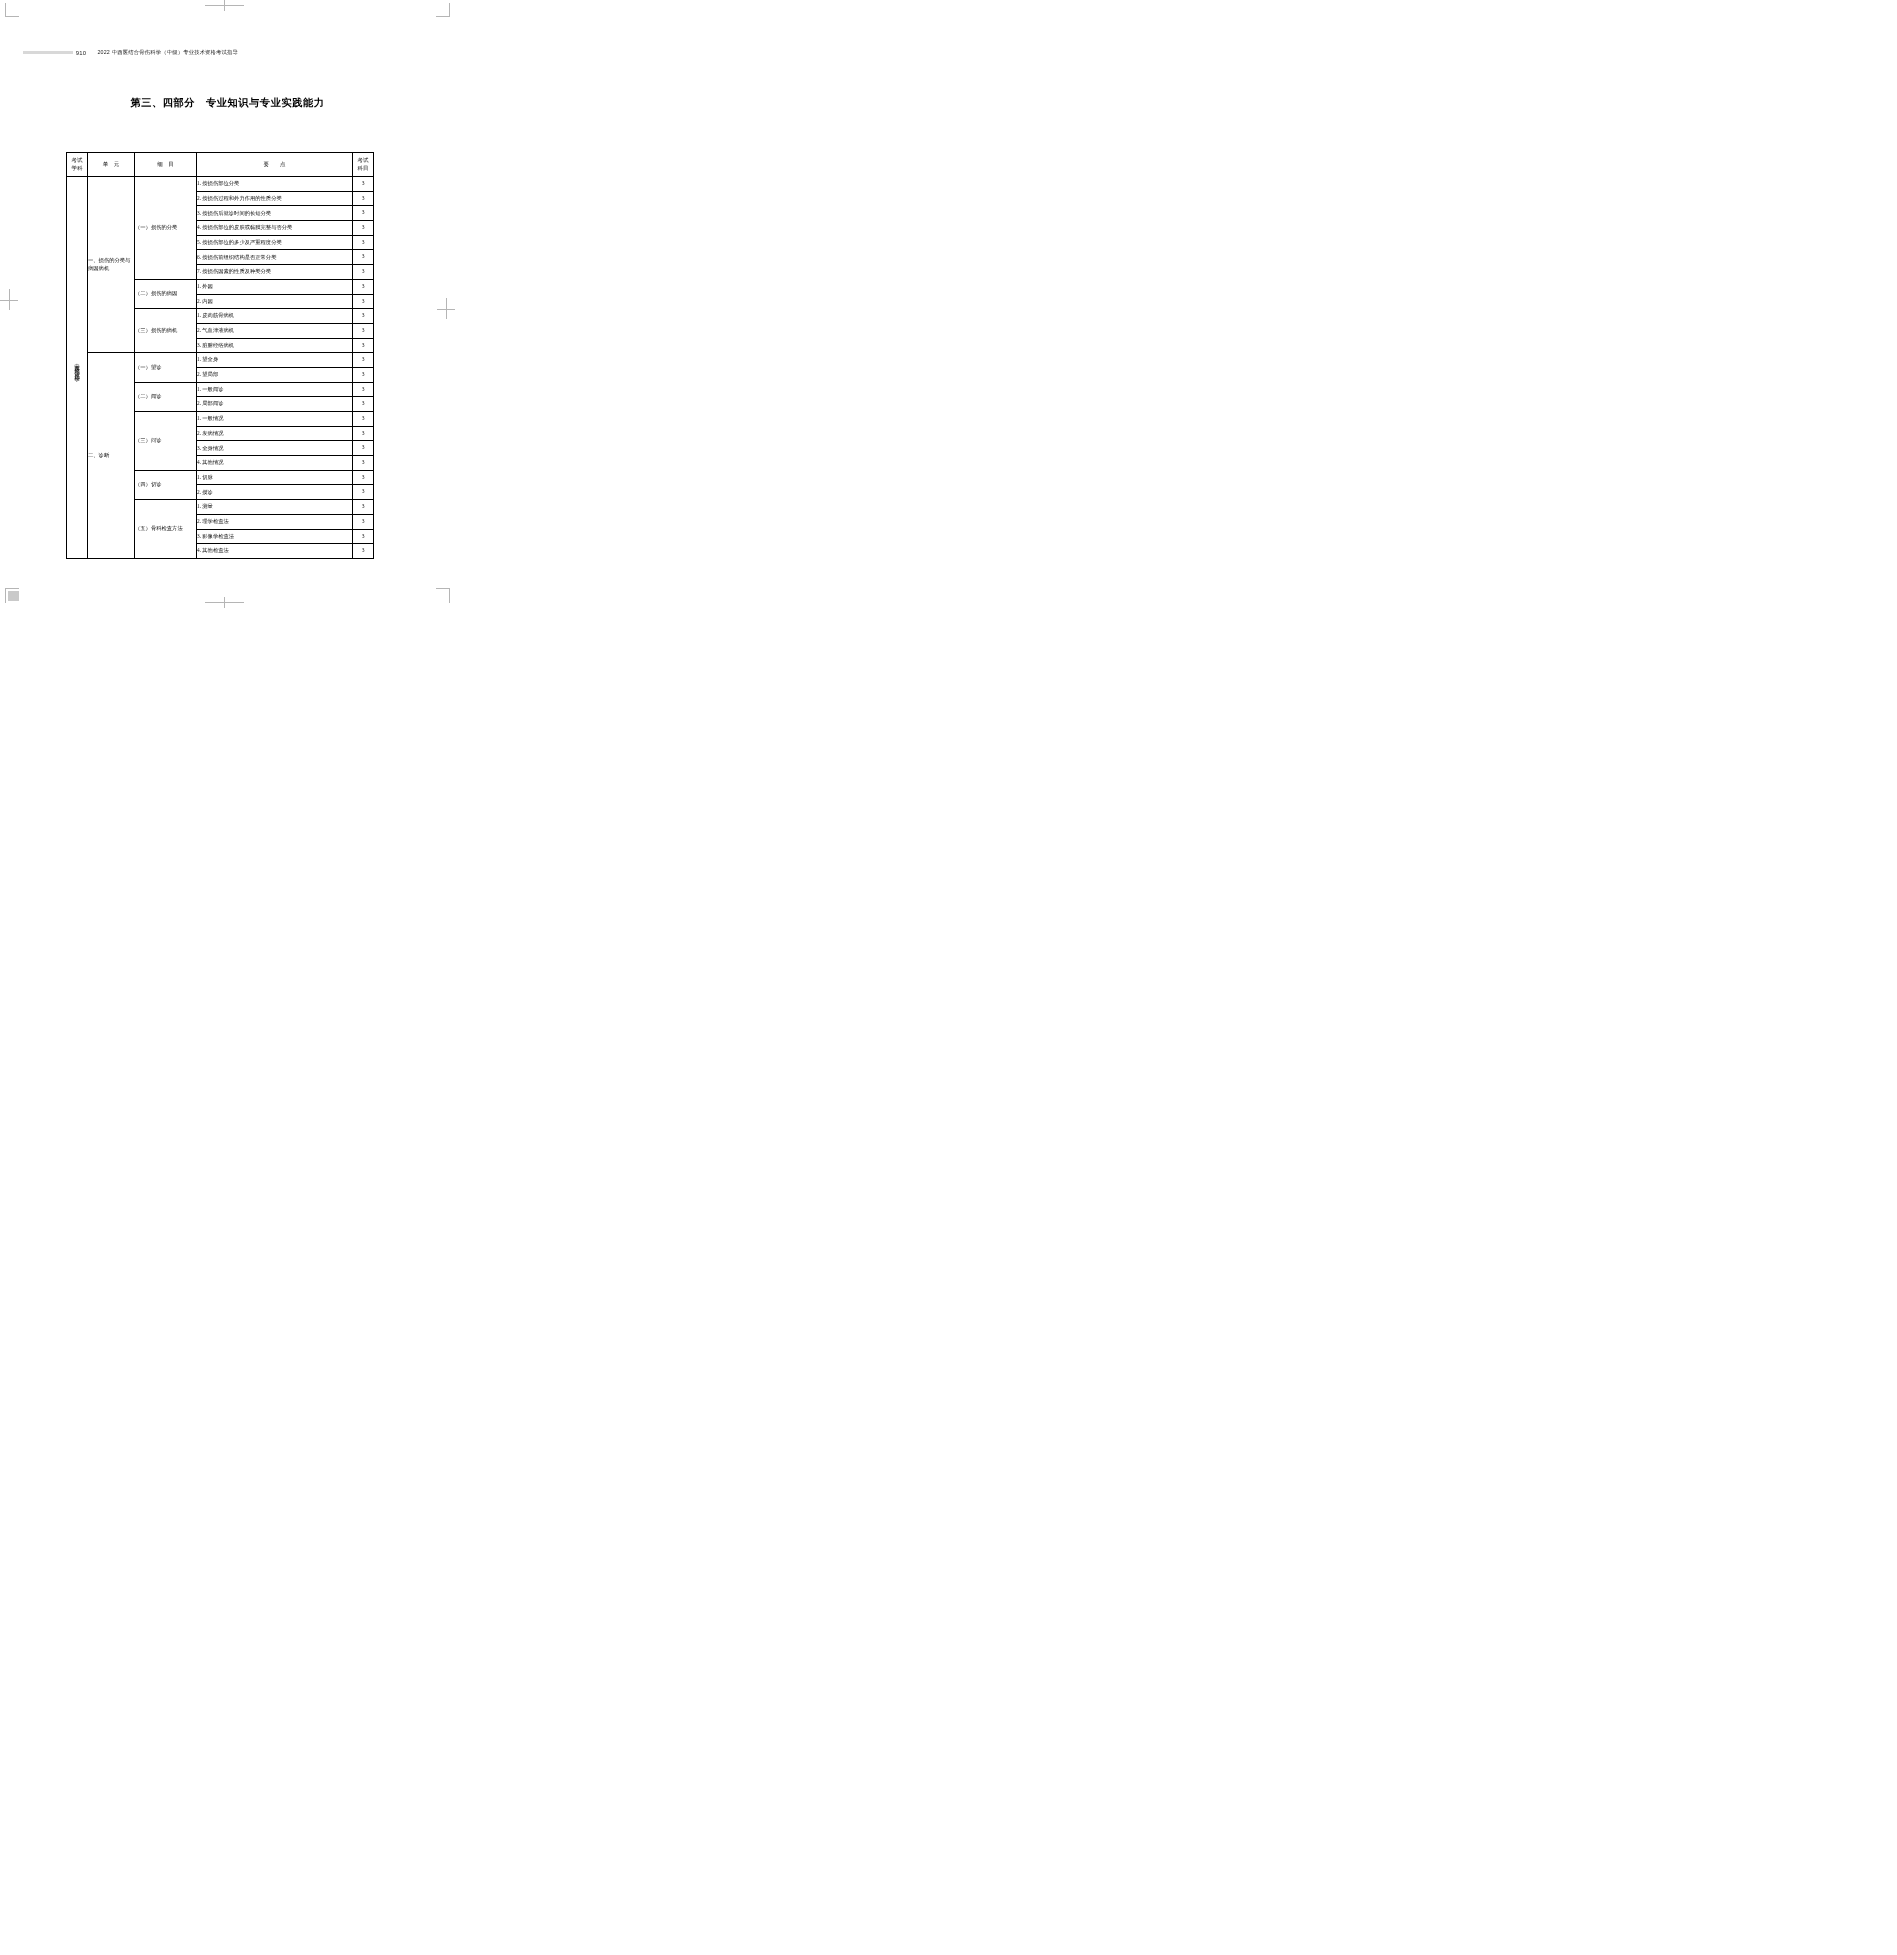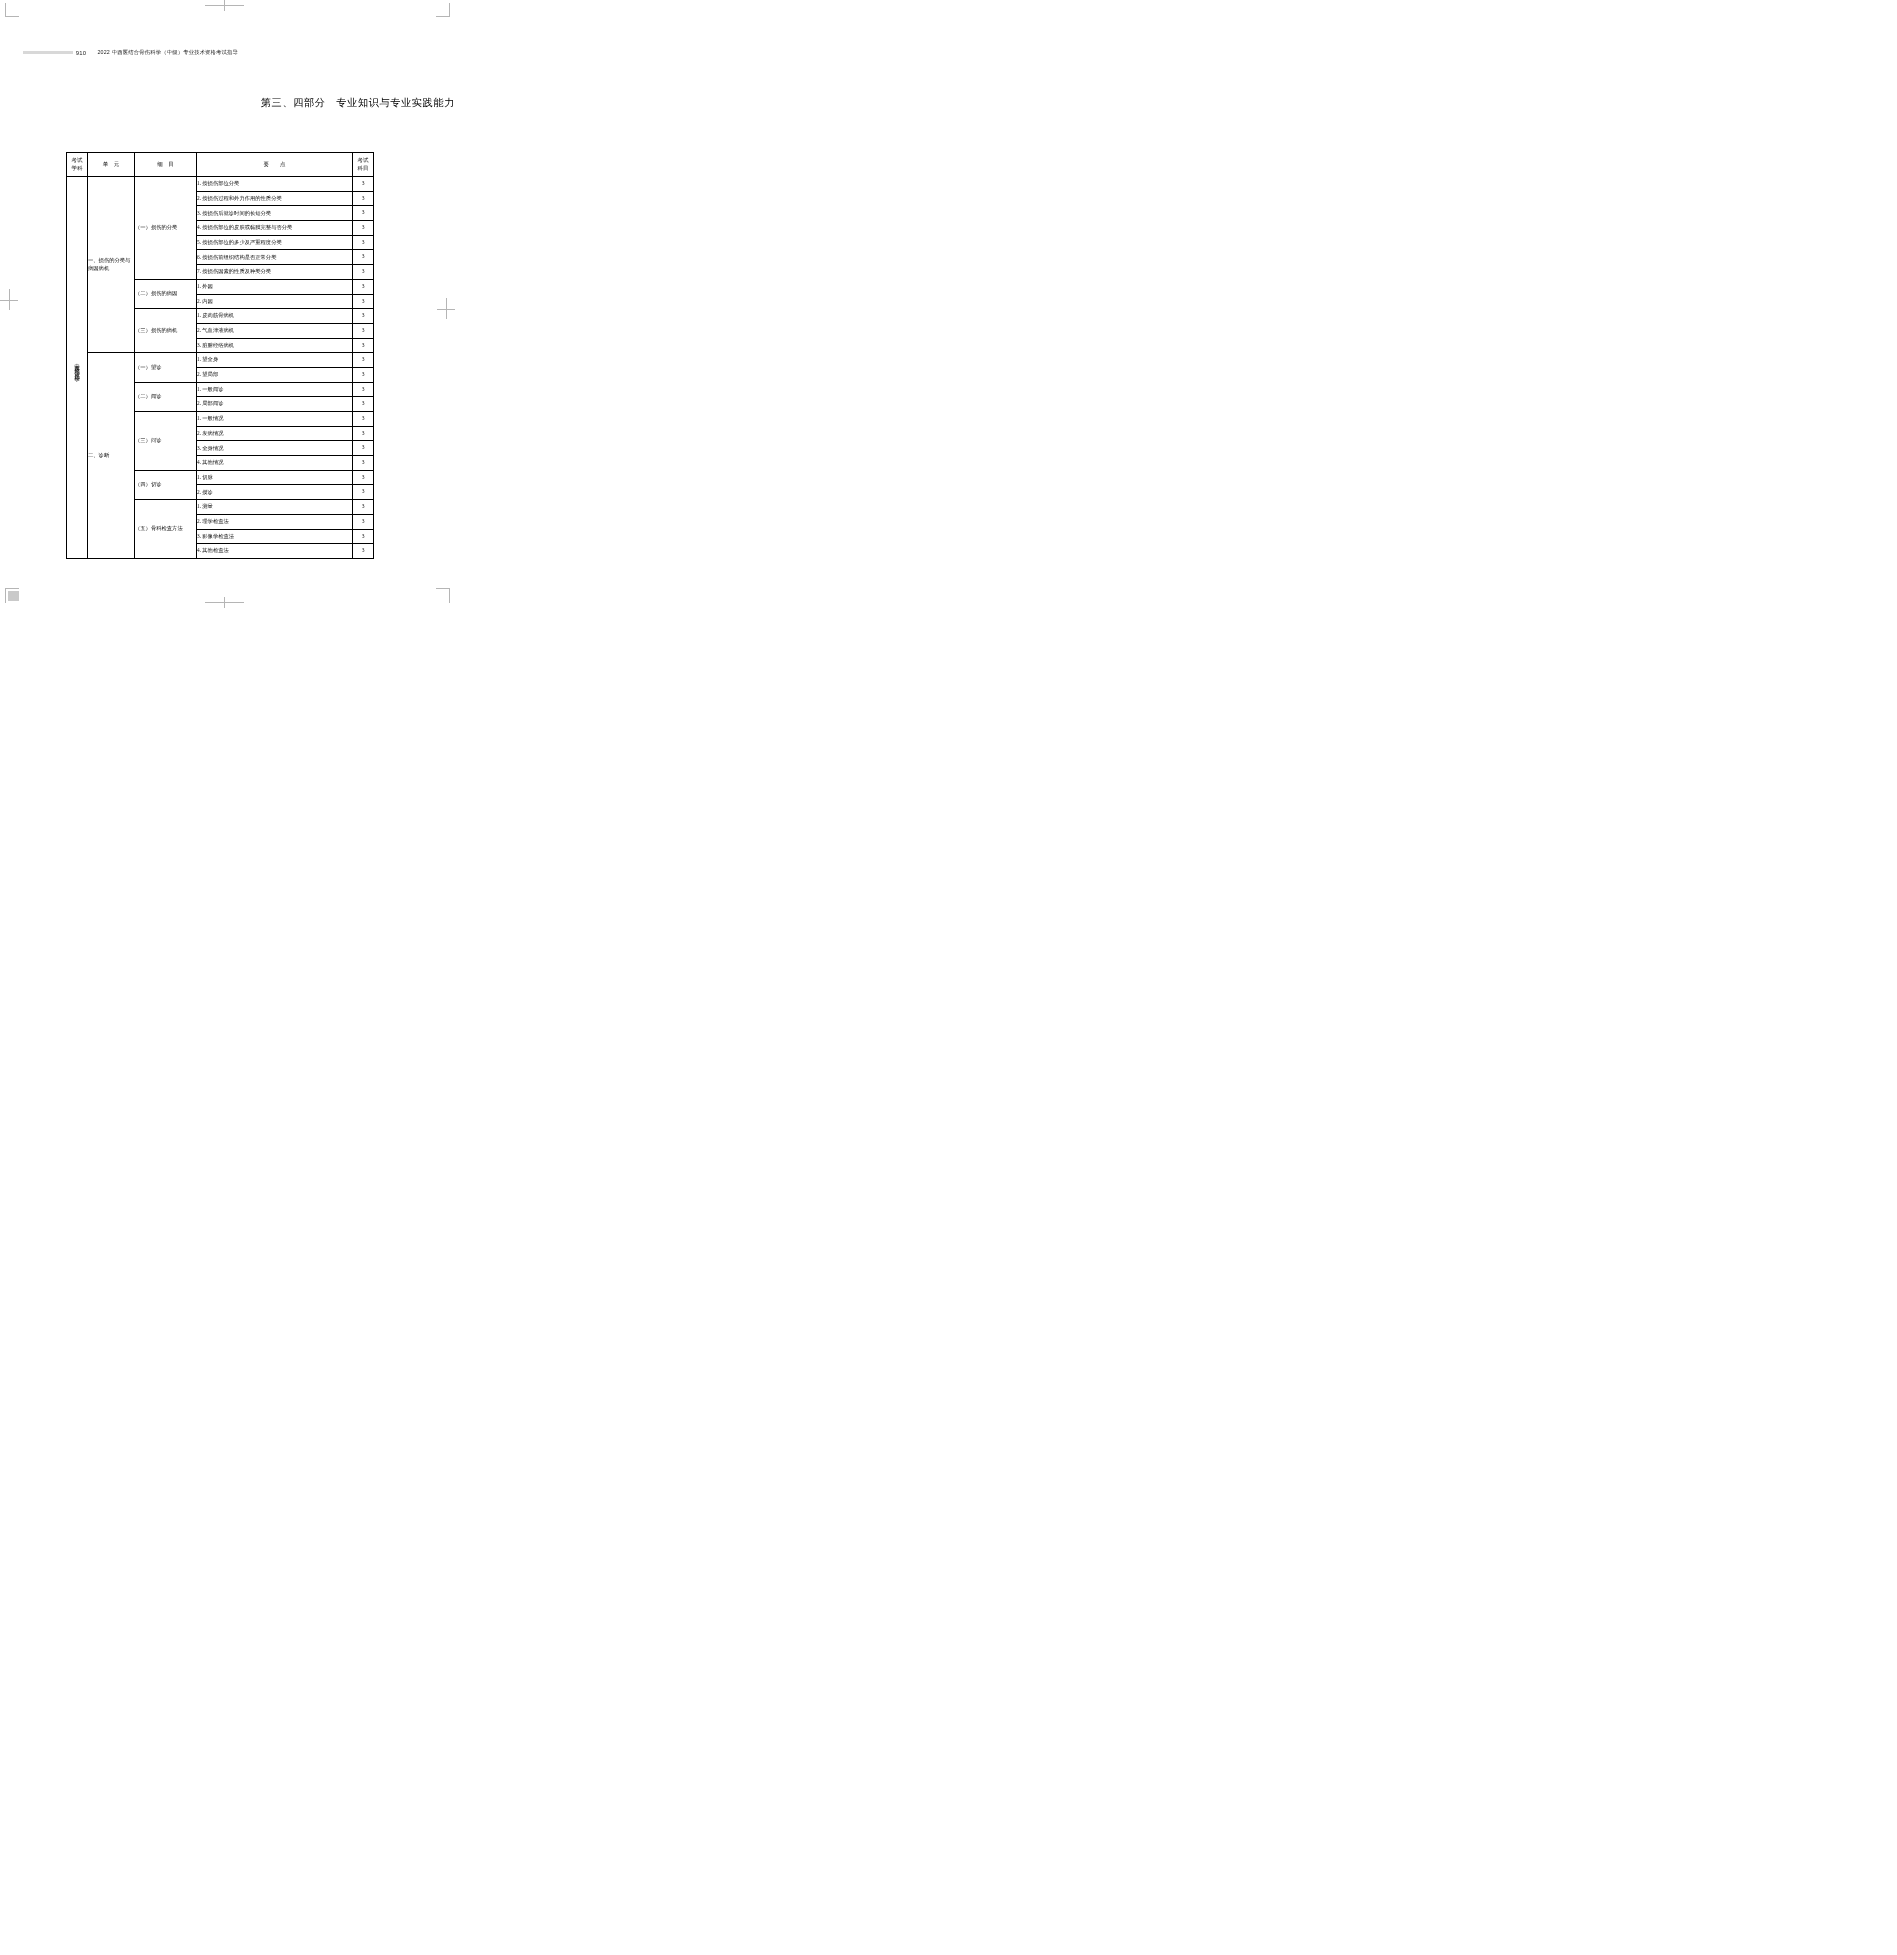--- a/index.html
+++ b/index.html
@@ -43,24 +43,24 @@
   }
   .accent-bar { width: 50px; height: 3.9px; background: #d8d8d8; margin-right: 2.7px; }
   .page-number { font-size: 5.9px; color: #1c1c1c; margin-right: 11.3px; letter-spacing: 0.2px; }
   .header-title { font-size: 5.3px; color: #1c1c1c; letter-spacing: 0.2px; }
 
   
   .section-title {
     position: absolute;
     left: 0; right: 0; top: 96px;
     margin: 0;
-    text-align: right;
+    text-align: center;
     font-family: "Liberation Sans", "DejaVu Sans", sans-serif;
     font-size: 10.2px;
-    font-weight: normal;
+    font-weight: bold;
     letter-spacing: 0.6px;
     color: #000;
   }
 
   
   .outline-table {
     position: absolute;
     left: 66px; top: 152px;
     width: 306px;
     border-collapse: collapse;

